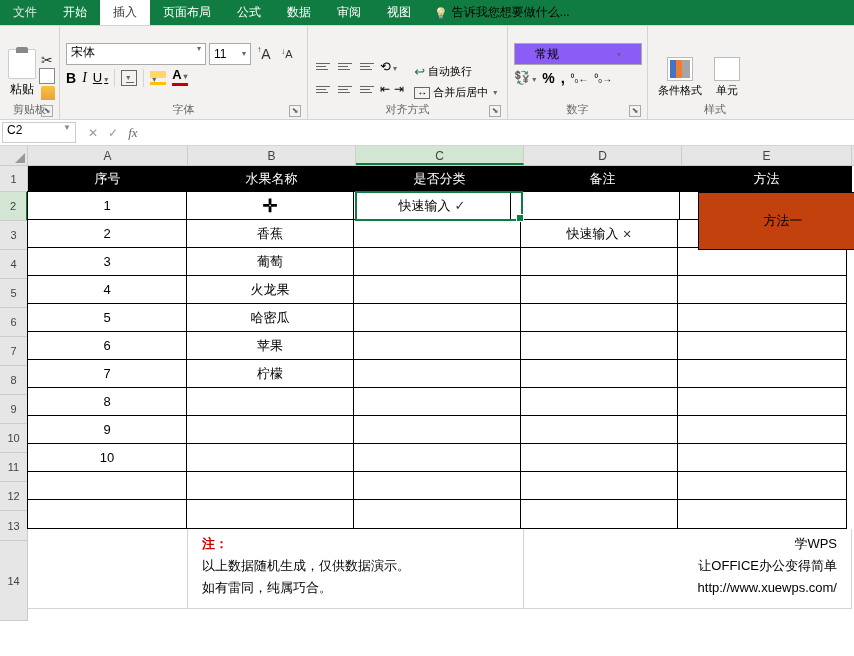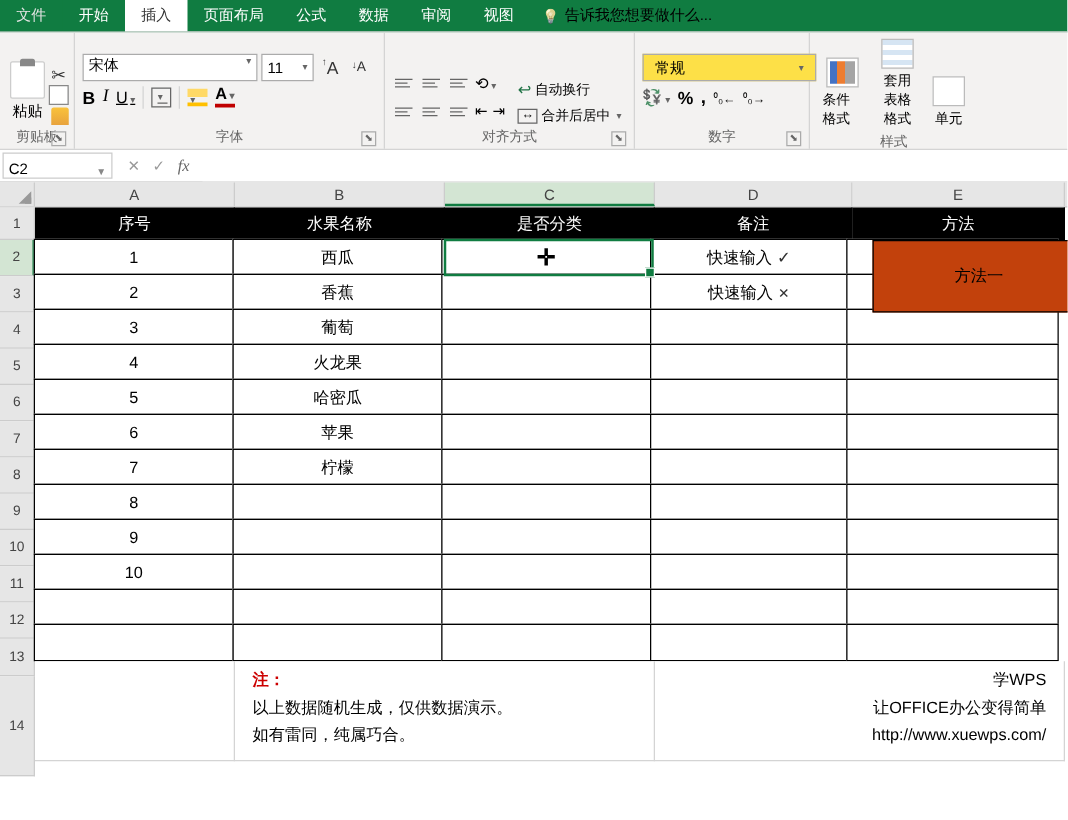--- a/index.html
+++ b/index.html
@@ -53,38 +53,38 @@
   .align-top span:nth-child(1){width:100%} .align-top span:nth-child(2){width:70%} .align-top span:nth-child(3){width:85%}
   .wrap-btn { display: flex; align-items: center; gap: 3px; font-size: 11px; }
   .wrap-icon::before { content: "↩"; color: #217346; font-size: 13px; }
   .merge-btn { display: flex; align-items: center; gap: 3px; font-size: 11px; }
   .merge-icon { width: 16px; height: 12px; border: 1px solid #666; display: inline-block; position: relative; }
   .merge-icon::after { content: "↔"; font-size: 10px; position: absolute; left: 2px; top: -2px; }
   .indent-btn::before { content: "⇤"; } .outdent-btn::before { content: "⇥"; }
   .orient-btn::before { content: "⟲"; font-size: 13px; }
   
   .number-group { width: 140px; }
-  .num-format { width: 139px; height: 22px; border: 1px solid #ababab; background: #fde047; padding: 0 9px; display: flex; align-items: center; justify-content: space-between; font-size: 12px; margin-bottom: 4px; }
+  .num-format { width: 128px; height: 22px; border: 1px solid #ababab; background: #8b5cf6; padding: 0 20px; display: flex; align-items: center; justify-content: space-between; font-size: 12px; margin-bottom: 4px; }
   .num-row { display: flex; gap: 6px; align-items: center; }
   .currency-btn::before { content: "💱"; font-size: 13px; filter: grayscale(60%); }
   .percent-btn { font-size: 14px; font-weight: bold; }
   .comma-btn { font-size: 15px; font-weight: bold; }
   .dec-inc::before { content: "⁰₀←"; font-size: 10px; } .dec-dec::before { content: "⁰₀→"; font-size: 10px; }
   
   .styles-group { width: 130px; padding-right: 2px; }
   .big-btn { display: flex; flex-direction: column; align-items: center; gap: 2px; font-size: 11px; padding: 2px 4px; }
   .big-btn-icon { width: 26px; height: 24px; }
   .condfmt-icon { background: linear-gradient(#fff, #fff); border: 1px solid #bbb; position: relative; }
   .condfmt-icon::after { content: ""; position: absolute; inset: 2px; background: linear-gradient(90deg, #4472c4 30%, #ed7d31 30% 60%, #a5a5a5 60%); }
   .tblfmt-icon { border: 1px solid #bbb; background: repeating-linear-gradient(#d6e5f3 0 4px, #fff 4px 8px); }
   .cellstyle-icon { border: 1px solid #bbb; background: #fff; position: relative; }
   
   
   .formula-bar { height: 26px; display: flex; align-items: stretch; border-bottom: 1px solid #d4d4d4; background: #fff; }
-  .name-box { width: 88px; border: 1px solid #ccc; margin: 2px; display: flex; align-items: flex-end; justify-content: space-between; padding: 0 4px; font-size: 12px; }
+  .name-box { width: 74px; border: 1px solid #ccc; margin: 2px; display: flex; align-items: flex-start; justify-content: space-between; padding: 0 4px; font-size: 12px; }
   .fb-btns { display: flex; align-items: center; gap: 10px; padding: 0 10px; color: #999; }
   .fb-cancel::before { content: "✕"; } .fb-enter::before { content: "✓"; }
   .fx-label { font-style: italic; font-family: serif; font-size: 13px; color: #666; }
   .fb-input { flex: 1; border: none; outline: none; padding: 0 6px; }
   
   
   .sheet { position: relative; }
   .col-headers { display: flex; height: 20px; background: #e6e6e6; border-bottom: 1px solid #ccc; }
   .corner { width: 28px; border-right: 1px solid #ccc; background: #e6e6e6; position: relative; }
   .corner::after { content: ""; position: absolute; right: 2px; bottom: 2px; border: 5px solid transparent; border-right-color: #999; border-bottom-color: #999; }
@@ -259,25 +259,20 @@
       </div>
     </div>
     <div class="group-label" data-name="group-label-number"><span>数字</span><span class="launcher" data-name="number-launcher">⬊</span></div>
   </div>
 
   <div class="ribbon-group styles-group" data-name="group-styles" style="border-right:none">
     <div class="group-content" style="gap:4px">
       <div class="big-btn" data-name="conditional-format-button">
         <div class="big-btn-icon condfmt-icon" data-name="conditional-format-icon"></div>
         <span>条件格式</span>
-      </div>
-      <div class="big-btn" data-name="format-as-table-button">
-        <div class="big-btn-icon tblfmt-icon" data-name="table-format-icon"></div>
-        <span style="white-space:pre-line;text-align:center">套用
-表格格式</span>
       </div>
       <div class="big-btn" data-name="cell-styles-button">
         <div class="big-btn-icon cellstyle-icon" data-name="cell-style-icon"></div>
         <span>单元</span>
       </div>
     </div>
     <div class="group-label" data-name="group-label-styles"><span>样式</span></div>
   </div>
 </div>
 
@@ -326,21 +321,20 @@
         <div class="cell th col-A h-r1" data-name="header-cell">序号</div>
         <div class="cell th col-B h-r1" data-name="header-cell">水果名称</div>
         <div class="cell th col-C h-r1" data-name="header-cell">是否分类</div>
         <div class="cell th col-D h-r1" data-name="header-cell">备注</div>
         <div class="cell th col-E h-r1" data-name="header-cell">方法</div>
       </div>
 
       <div id="data-rows">
           <div class="cell-row" data-name="table-row">
             <div class="cell bordered col-A h-r" data-name="cell">1</div>
-            <div class="cell bordered col-B h-r" data-name="cell">西瓜</div>
             <div class="cell bordered col-C h-r" data-name="cell">
               <span class="cursor-plus" data-name="cell-cursor-icon">✛</span>
             </div>
             <div class="cell bordered col-D h-r" data-name="cell">
               <span>快速输入</span>
               <span class="check-mark" data-name="check-icon"></span>
             </div>
             <div class="cell bordered col-E h-r" data-name="cell"></div>
           </div>
           <div class="cell-row" data-name="table-row">

